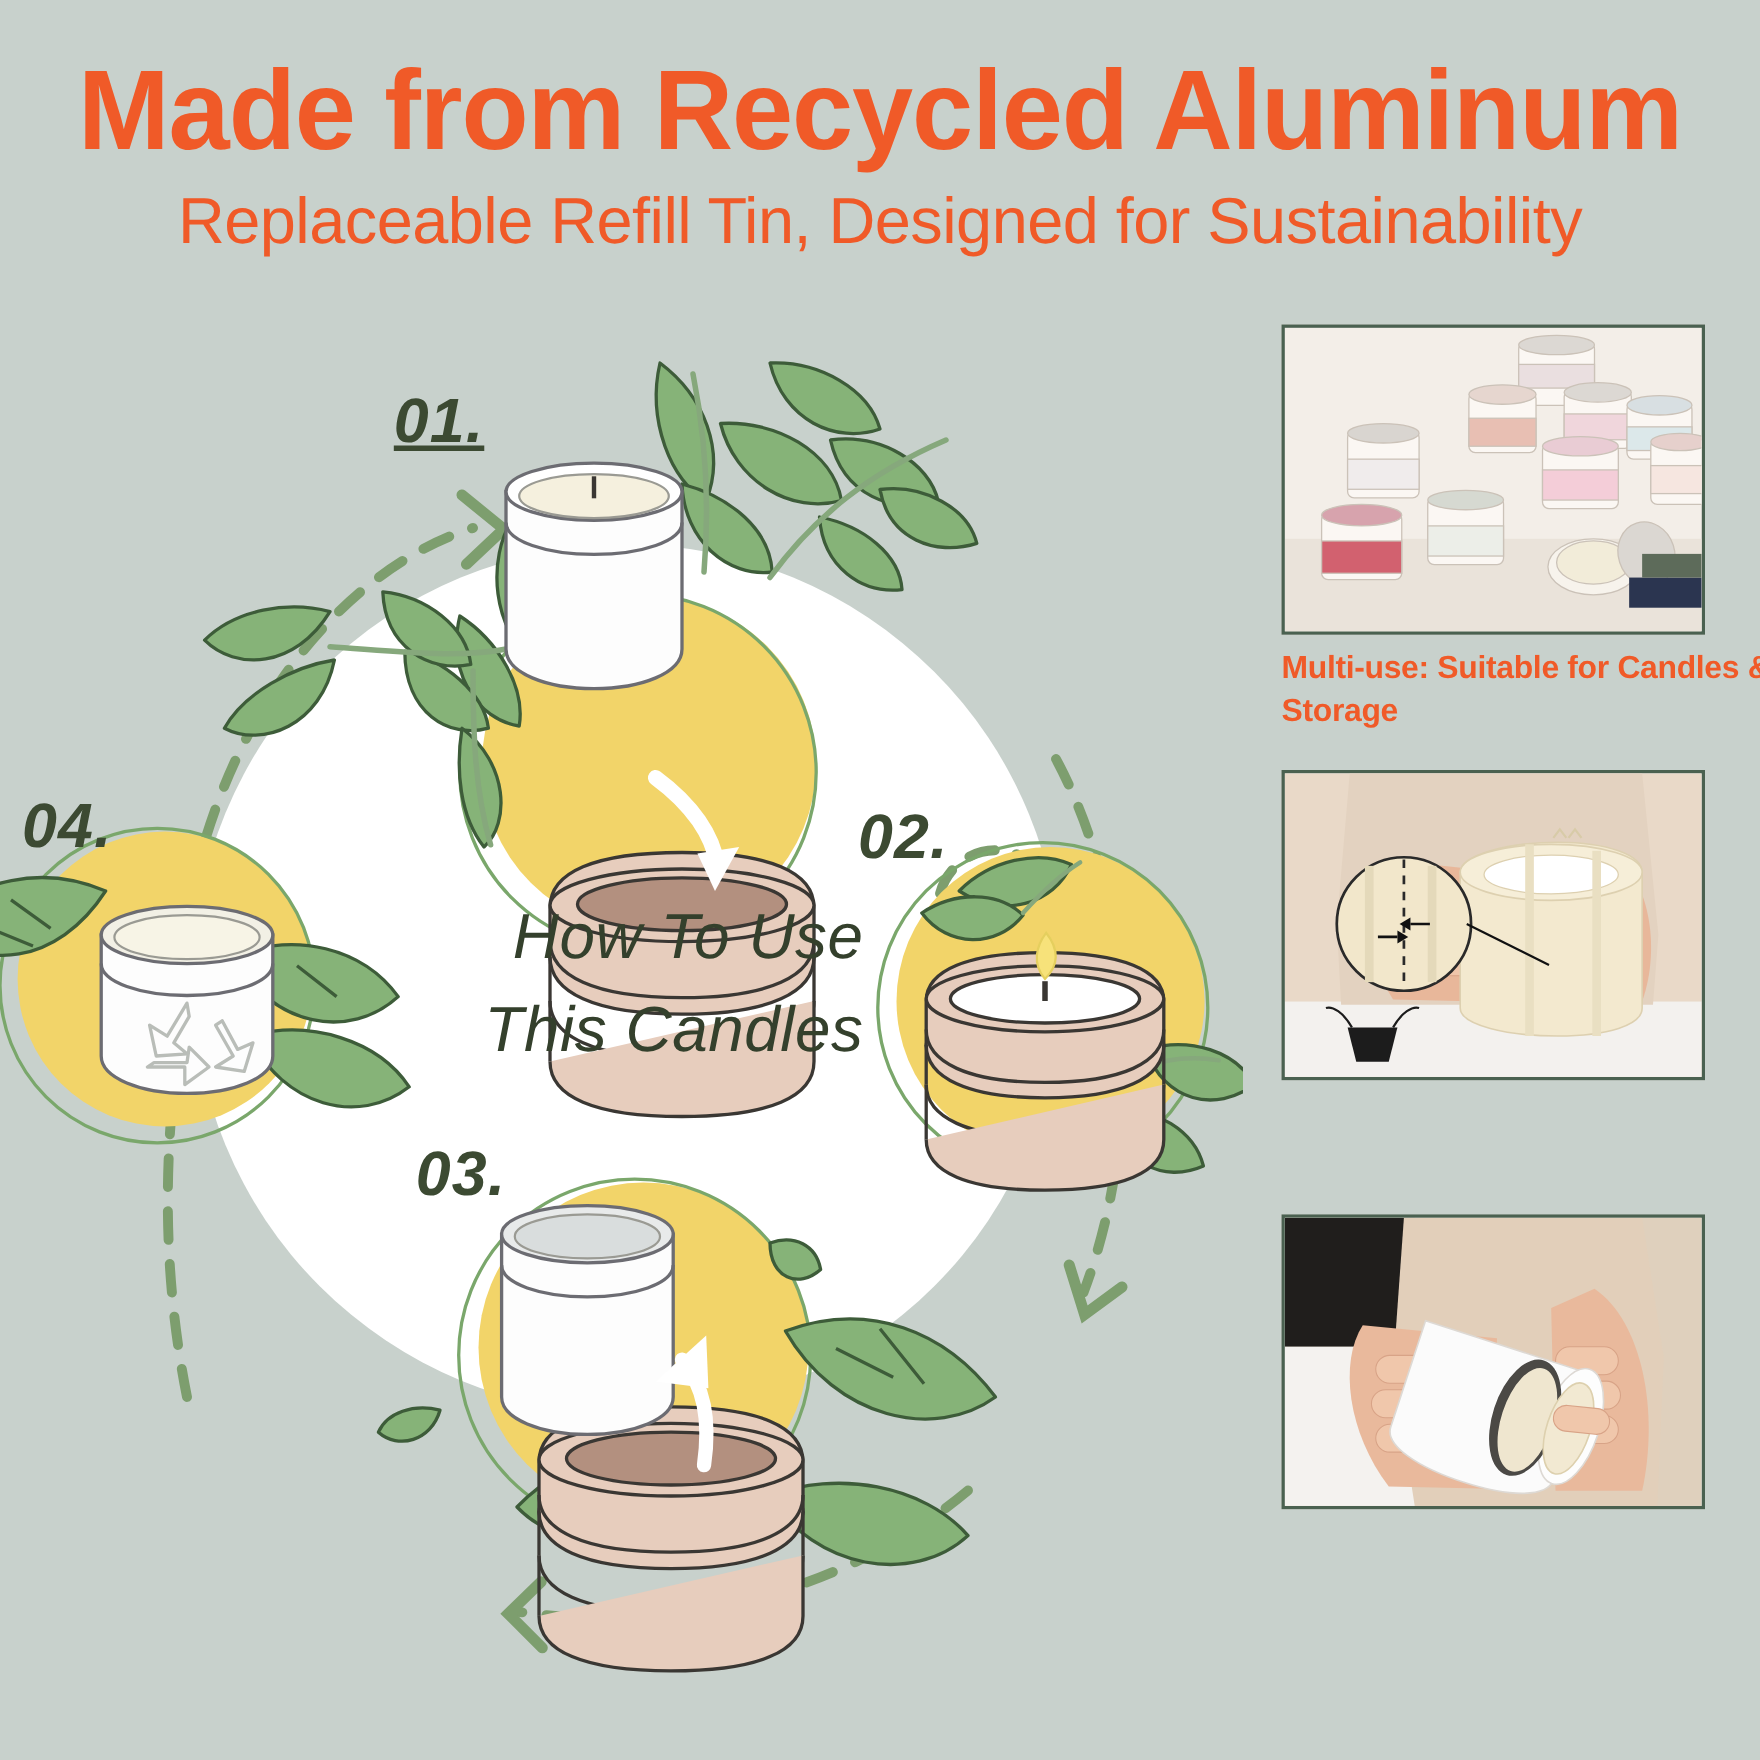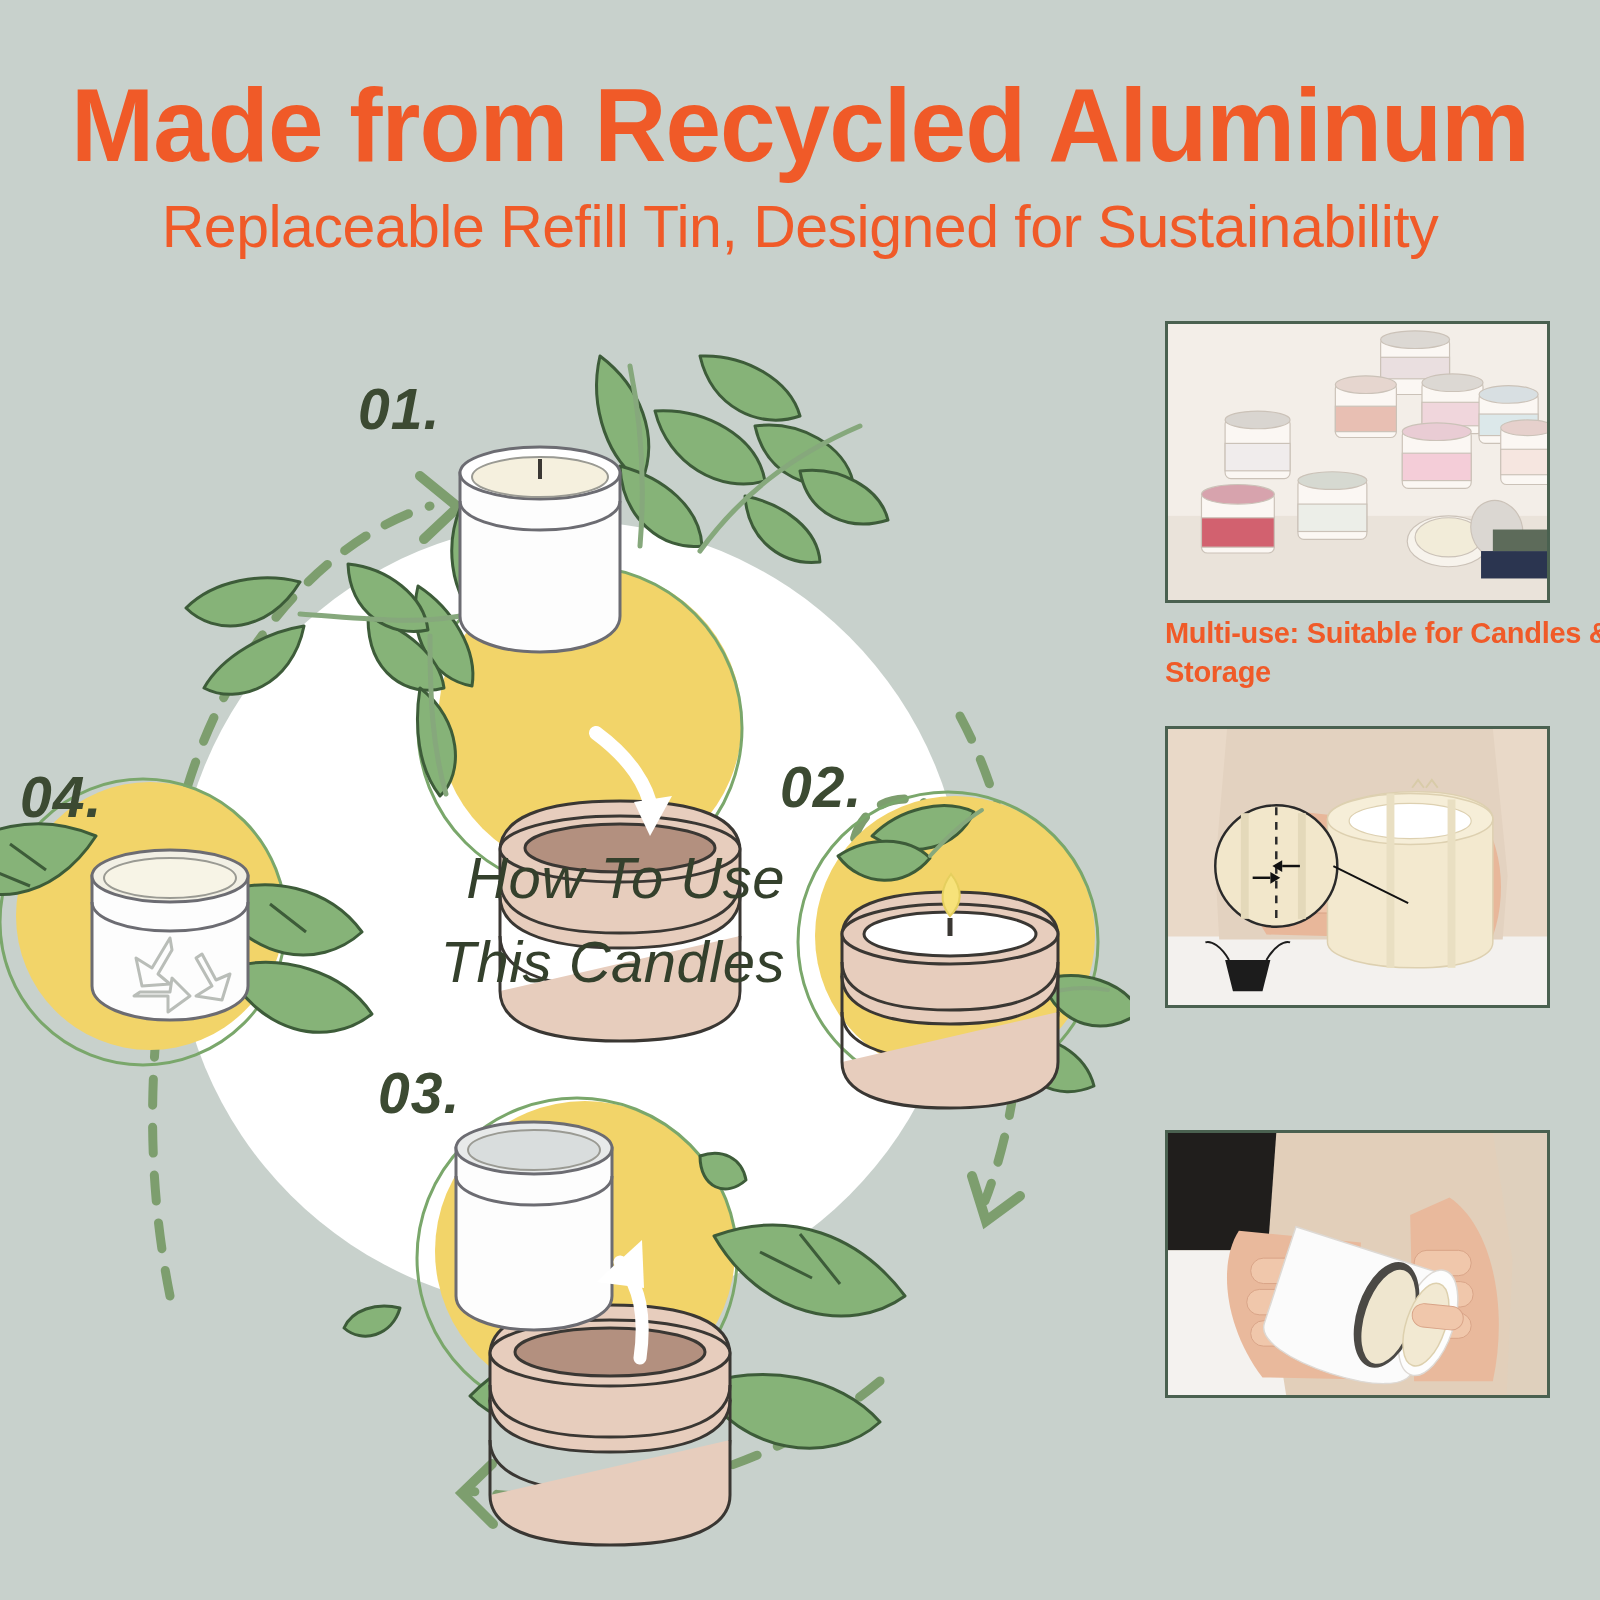--- a/index.html
+++ b/index.html
@@ -3,21 +3,21 @@
 <meta charset="utf-8">
 <style>
   html,body{margin:0;padding:0;}
   body{
     width:1600px;height:1600px;
     background:#c8d1cc;
     font-family:"Liberation Sans", sans-serif;
     overflow:hidden;
     position:relative;
   }
-  .stage{position:absolute;inset:0;margin-top:26px;}
+  .stage{position:absolute;inset:0;}
 
   
   .headline{
     position:absolute;left:0;top:48px;width:1600px;
     text-align:center;
     font-size:103px;line-height:1.0;
     font-weight:bold;
     color:#f05a28;
     letter-spacing:-1px;
     transform:scaleX(0.97);
@@ -47,24 +47,24 @@
   }
   .svg-layer{position:absolute;left:0;top:0;width:1130px;height:1330px;}
 
   
   .stepnum{
     position:absolute;
     color:#3c4a32;
     font-size:57px;font-weight:bold;font-style:italic;
     letter-spacing:1px;
   }
-  .n01{left:358px;top:80px;}
+  .n01{left:358px;top:80px;text-decoration:underline;}
   .n02{left:780px;top:458px;}
   .n03{left:378px;top:764px;}
-  .n04{left:20px;top:468px;}
+  .n04{left:20px;top:448px;}
 
   
   .panel{position:absolute;left:1152px;width:449px;padding-left:13px;}
   .photo{
     width:385px;border:3px solid #4a6150;box-sizing:border-box;
     position:relative;overflow:hidden;background:#efeae4;
   }
   .caption{
     margin-top:11px;
     color:#f05a28;

